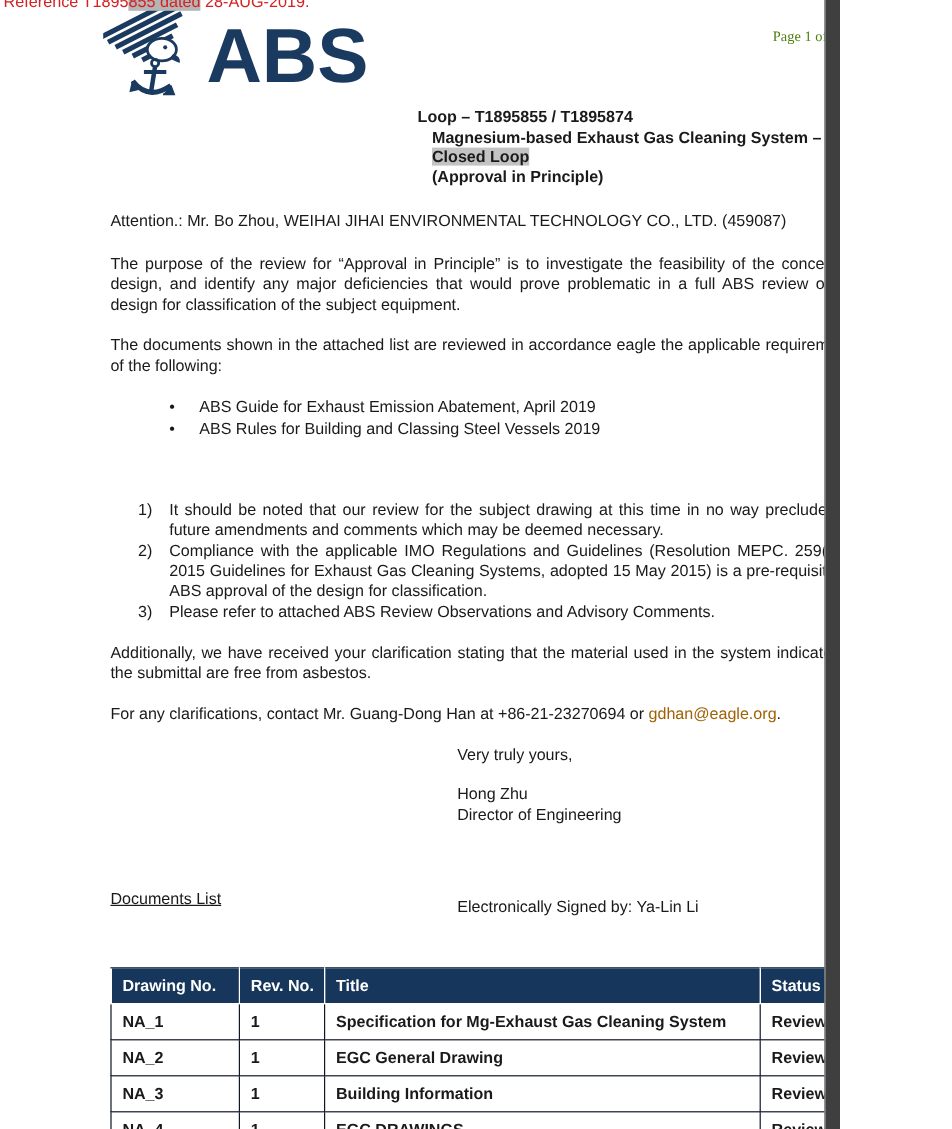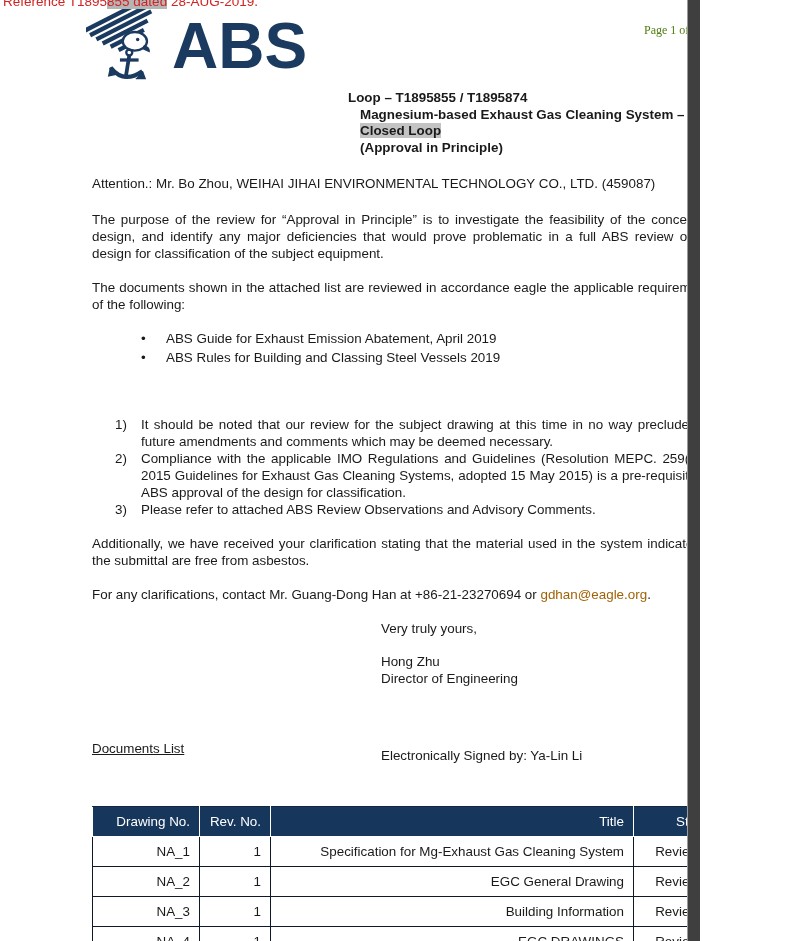--- a/index.html
+++ b/index.html
@@ -34,21 +34,21 @@
   .conditions li .num{position:absolute;left:0;top:0;}
   .contact{position:absolute;left:92px;top:586px;}
   .contact a{color:#a16207;cursor:pointer;}
   .salutation{position:absolute;left:381px;top:620px;}
   .signer-name{position:absolute;left:381px;top:653px;}
   .signer-title{position:absolute;left:381px;top:670px;}
   .esigned{position:absolute;left:381px;top:704px;margin-top:43px;}
   .doc-heading{position:absolute;left:92px;top:740px;text-decoration:underline;}
   
   .doc-table{position:absolute;left:92px;top:806px;border-collapse:collapse;width:631px;table-layout:fixed;font-size:13.4px;}
-  .doc-table th,.doc-table td{height:29px;padding:0 9px;text-align:right;font-weight:normal;overflow:hidden;white-space:nowrap;}
+  .doc-table th,.doc-table td{height:29px;padding:0 9px;text-align:left;font-weight:bold;overflow:hidden;white-space:nowrap;}
   .doc-table thead th{background:#16365c;color:#ffffff;border:1px solid #ffffff;border-top-color:#10283f;}
   .doc-table{border:1px solid #1a1a1a;}
   .doc-table tbody td{border:1px solid #0f172a;background:#ffffff;}
   
   .page-edge{position:absolute;top:0;right:0;width:12px;height:941px;background:#3f3f3f;border-left:1px solid #9a9a9a;}
 </style>
 </head>
 <body>
 
 <div class="page">

